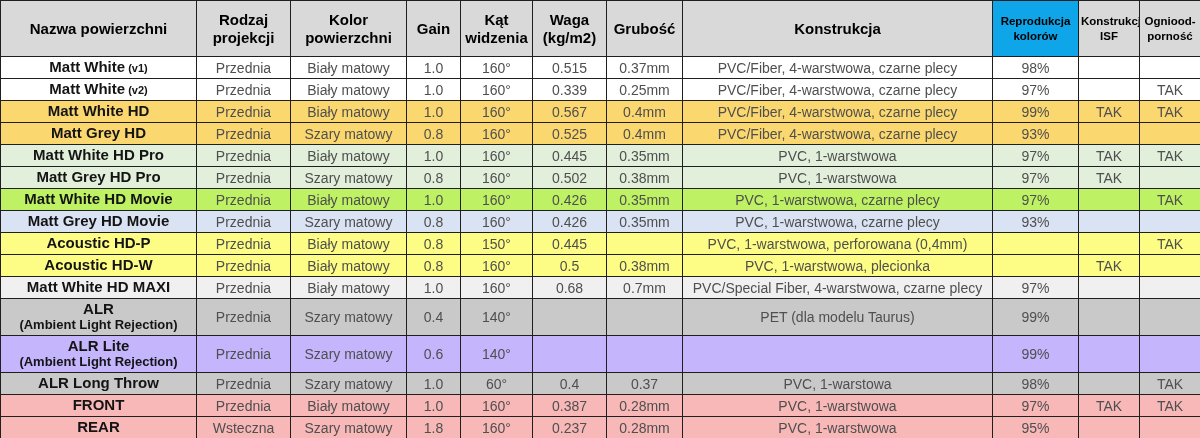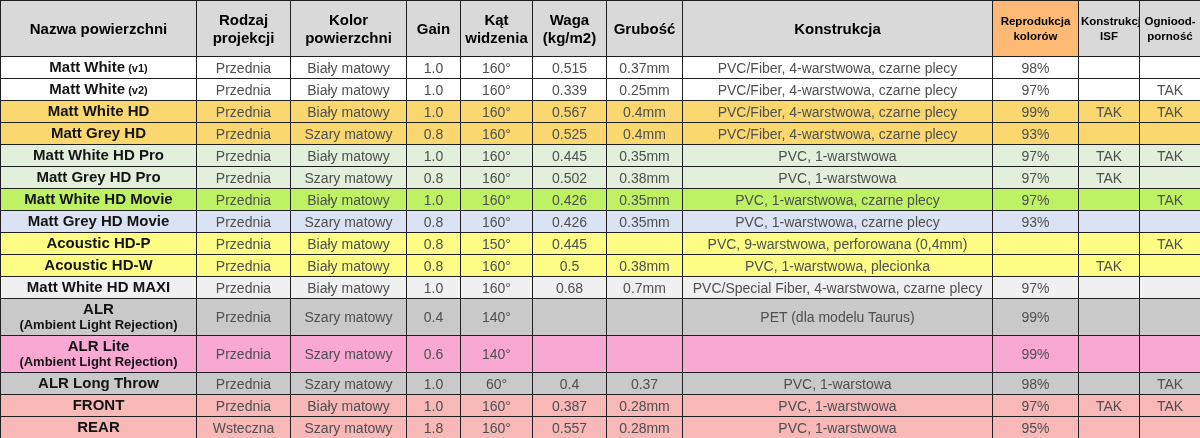--- a/index.html
+++ b/index.html
@@ -80,21 +80,21 @@
 projekcji</th>
       <th style="background: rgb(217, 217, 217); border-color: rgb(31, 31, 31);">Kolor
 powierzchni</th>
       <th style="background: rgb(217, 217, 217); border-color: rgb(31, 31, 31);">Gain</th>
       <th style="background: rgb(217, 217, 217); border-color: rgb(31, 31, 31);">Kąt
 widzenia</th>
       <th style="background: rgb(217, 217, 217); border-color: rgb(31, 31, 31);">Waga
 (kg/m2)</th>
       <th style="background: rgb(217, 217, 217); border-color: rgb(31, 31, 31);">Grubość</th>
       <th style="background: rgb(217, 217, 217); border-color: rgb(31, 31, 31);">Konstrukcja</th>
-      <th class="small" style="background: #fdba74; border-color: rgb(31, 31, 31);">Reprodukcja
+      <th class="small" style="background: #0ea5e9; border-color: rgb(31, 31, 31);">Reprodukcja
 kolorów</th>
       <th class="small" style="background: rgb(217, 217, 217); border-color: rgb(31, 31, 31);">Konstrukcja
 ISF</th>
       <th class="small" style="background: rgb(217, 217, 217); border-color: rgb(31, 31, 31);">Ogniood-
 porność</th>
     </tr>
   </thead>
   <tbody id="tbody">
       <tr style="background: rgb(255, 255, 255);">
         <td class="nm" style="border-color: rgb(31, 31, 31);"><span>Matt White</span><span class="sfx">(v1)</span></td>
@@ -201,21 +201,21 @@
         <td style="border-color: rgb(31, 31, 31);"></td>
       </tr>
       <tr style="background: rgb(253, 253, 133);">
         <td class="nm" style="border-color: rgb(31, 31, 31);"><span>Acoustic HD-P</span></td>
         <td style="border-color: rgb(31, 31, 31);">Przednia</td>
         <td style="border-color: rgb(31, 31, 31);">Biały matowy</td>
         <td style="border-color: rgb(31, 31, 31);">0.8</td>
         <td style="border-color: rgb(31, 31, 31);">150°</td>
         <td style="border-color: rgb(31, 31, 31);">0.445</td>
         <td style="border-color: rgb(31, 31, 31);"></td>
-        <td style="border-color: rgb(31, 31, 31);">PVC, 9-warstwowa, perforowana (0,4mm)</td>
+        <td style="border-color: rgb(31, 31, 31);">PVC, 1-warstwowa, perforowana (0,4mm)</td>
         <td style="border-color: rgb(31, 31, 31);"></td>
         <td style="border-color: rgb(31, 31, 31);"></td>
         <td style="border-color: rgb(31, 31, 31);">TAK</td>
       </tr>
       <tr style="background: rgb(253, 253, 133);">
         <td class="nm" style="border-color: rgb(31, 31, 31);"><span>Acoustic HD-W</span></td>
         <td style="border-color: rgb(31, 31, 31);">Przednia</td>
         <td style="border-color: rgb(31, 31, 31);">Biały matowy</td>
         <td style="border-color: rgb(31, 31, 31);">0.8</td>
         <td style="border-color: rgb(31, 31, 31);">160°</td>
@@ -245,21 +245,21 @@
         <td style="border-color: rgb(31, 31, 31);">Szary matowy</td>
         <td style="border-color: rgb(31, 31, 31);">0.4</td>
         <td style="border-color: rgb(31, 31, 31);">140°</td>
         <td style="border-color: rgb(31, 31, 31);"></td>
         <td style="border-color: rgb(31, 31, 31);"></td>
         <td style="border-color: rgb(31, 31, 31);">PET (dla modelu Taurus)</td>
         <td style="border-color: rgb(31, 31, 31);">99%</td>
         <td style="border-color: rgb(31, 31, 31);"></td>
         <td style="border-color: rgb(31, 31, 31);"></td>
       </tr>
-      <tr class="tall" style="background: #f9a8d4;">
+      <tr class="tall" style="background: #c4b5fd;">
         <td class="nm" style="border-color: rgb(31, 31, 31);"><span>ALR Lite</span><div class="ln2">(Ambient Light Rejection)</div></td>
         <td style="border-color: rgb(31, 31, 31);">Przednia</td>
         <td style="border-color: rgb(31, 31, 31);">Szary matowy</td>
         <td style="border-color: rgb(31, 31, 31);">0.6</td>
         <td style="border-color: rgb(31, 31, 31);">140°</td>
         <td style="border-color: rgb(31, 31, 31);"></td>
         <td style="border-color: rgb(31, 31, 31);"></td>
         <td style="border-color: rgb(31, 31, 31);"></td>
         <td style="border-color: rgb(31, 31, 31);">99%</td>
         <td style="border-color: rgb(31, 31, 31);"></td>
@@ -290,21 +290,21 @@
         <td style="border-color: rgb(31, 31, 31);">97%</td>
         <td style="border-color: rgb(31, 31, 31);">TAK</td>
         <td style="border-color: rgb(31, 31, 31);">TAK</td>
       </tr>
       <tr style="background: rgb(248, 184, 184);">
         <td class="nm" style="border-color: rgb(31, 31, 31);"><span>REAR</span></td>
         <td style="border-color: rgb(31, 31, 31);">Wsteczna</td>
         <td style="border-color: rgb(31, 31, 31);">Szary matowy</td>
         <td style="border-color: rgb(31, 31, 31);">1.8</td>
         <td style="border-color: rgb(31, 31, 31);">160°</td>
-        <td style="border-color: rgb(31, 31, 31);">0.557</td>
+        <td style="border-color: rgb(31, 31, 31);">0.237</td>
         <td style="border-color: rgb(31, 31, 31);">0.28mm</td>
         <td style="border-color: rgb(31, 31, 31);">PVC, 1-warstwowa</td>
         <td style="border-color: rgb(31, 31, 31);">95%</td>
         <td style="border-color: rgb(31, 31, 31);"></td>
         <td style="border-color: rgb(31, 31, 31);"></td>
       </tr>
     </tbody>
 </table>
 
 </body></html>

